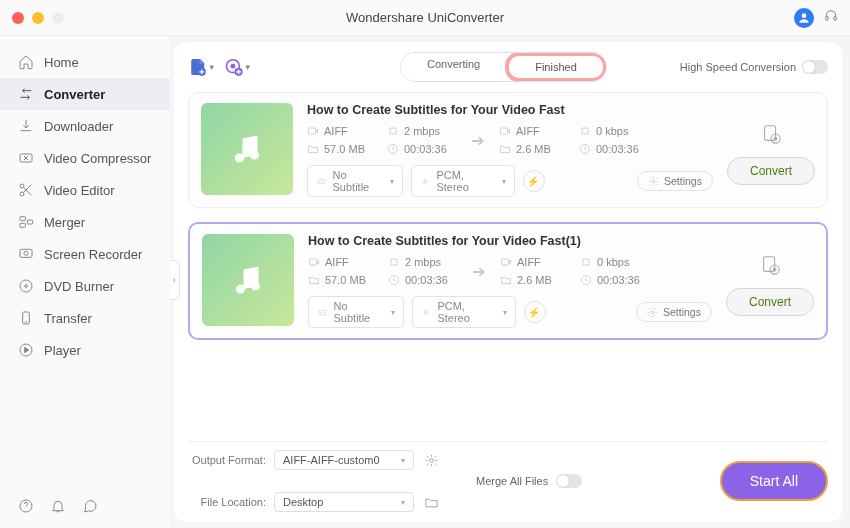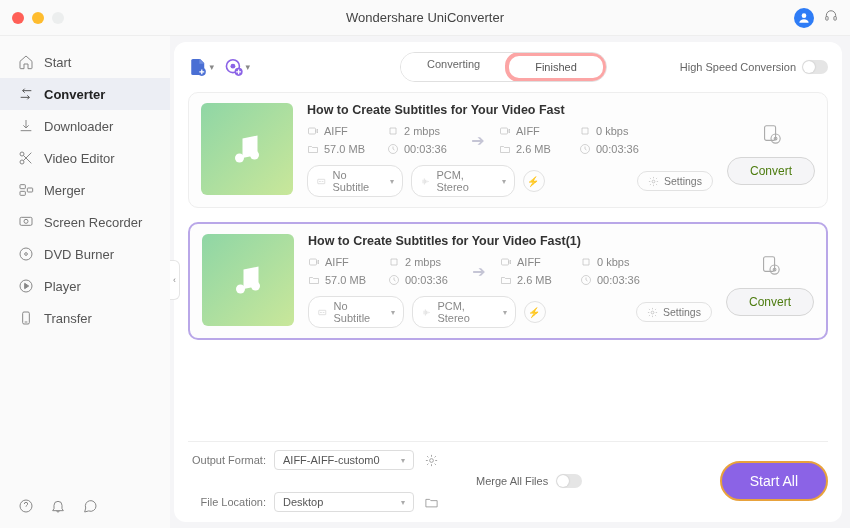--- a/index.html
+++ b/index.html
@@ -40,21 +40,21 @@
 .thumb { width: 92px; height: 92px; background: linear-gradient(135deg,#8fd6a5,#c9e79a); border-radius: 6px; display:flex; align-items:center; justify-content:center; }
 .thumb svg { width: 36px; height: 36px; fill: #fff; }
 .card-body { flex:1; display:flex; flex-direction:column; }
 .card-title { font-size: 12.5px; font-weight: 600; color: #333; margin-bottom: 8px; }
 .meta-row { display: flex; align-items: center; gap: 10px; font-size: 11px; color: #888; margin-bottom: 4px; }
 .meta-col { display:flex; flex-direction:column; gap:6px; }
 .meta-cell { display:flex; align-items:center; gap:5px; width: 70px; }
 .meta-cell svg { width:12px; height:12px; stroke:#bbb; fill:none; stroke-width:1.3;}
 .arrow-swap { width:22px; height:22px; display:flex; align-items:center; justify-content:center; color:#c5c5d5; font-size:16px;}
 .controls { display:flex; gap:8px; align-items:center; margin-top:6px;}
-.dropdown { border:1px solid #e2e2e2; border-radius:12px; padding:3px 8px; font-size:11px; color:#888; display:flex; align-items:center; gap:6px; background:#fff; }
+.dropdown { border:1px solid #e2e2e2; border-radius:5px; padding:3px 8px; font-size:11px; color:#888; display:flex; align-items:center; gap:6px; background:#fff; }
 .dropdown svg { width:11px; height:11px; stroke:#bbb; fill:none;}
 .dd-caret { font-size:8px; color:#aaa; margin-left:auto;}
 .no-sub { width:96px; }
 .audio { width:104px; }
 .round { width:22px; height:22px; border:1px solid #e2e2e2; border-radius:50%; display:flex; align-items:center; justify-content:center; font-size:10px; color:#bbb;}
 .settings-btn { border:1px solid #e2e2e2; border-radius:12px; padding:3px 10px; font-size:10.5px; color:#777; display:flex; align-items:center; gap:5px; margin-left:auto;text-align:right;}
 .settings-btn svg { width:11px; height:11px; stroke:#999; fill:none;}
 .card-right { display:flex; flex-direction:column; align-items:center; justify-content:flex-start; gap:12px; padding-top: 20px;}
 .target-icon { width:22px; height:22px;}
 .target-icon svg { width:22px; height:22px; stroke:#aaa; fill:none; stroke-width:1.2;}
@@ -96,33 +96,40 @@
     </div>
   </div>
 </div>
 
 <div class="main">
   <div class="sidebar">
     <div class="side-item">
         <svg viewBox="0 0 24 24">
           <path d="M3 11l9-8 9 8v10a1 1 0 01-1 1h-5v-7h-6v7H4a1 1 0 01-1-1z"></path>
         </svg>
-        <span>Start</span>
+        <span>Home</span>
       </div>
     <div class="side-item active">
         <svg viewBox="0 0 24 24">
           <path d="M7 7h13M7 7l3-3M7 7l3 3M17 17H4m13 0l-3 3m3-3l-3-3"></path>
         </svg>
         <span>Converter</span>
       </div>
     <div class="side-item">
         <svg viewBox="0 0 24 24">
           <path d="M12 3v12m0 0l-4-4m4 4l4-4M4 19h16"></path>
         </svg>
         <span>Downloader</span>
+      </div>
+    <div class="side-item">
+        <svg viewBox="0 0 24 24">
+          <rect x="3" y="6" width="18" height="12" rx="2"></rect>
+          <path d="M9 9l3 3-3 3M15 9l-3 3 3 3"></path>
+        </svg>
+        <span>Video Compressor</span>
       </div>
     <div class="side-item">
         <svg viewBox="0 0 24 24">
           <circle cx="6" cy="6" r="3"></circle>
           <circle cx="6" cy="18" r="3"></circle>
           <path d="M20 4L8.12 15.88M8.12 8.12L20 20"></path>
         </svg>
         <span>Video Editor</span>
       </div>
     <div class="side-item">
@@ -142,31 +149,31 @@
       </div>
     <div class="side-item">
         <svg viewBox="0 0 24 24">
           <circle cx="12" cy="12" r="9"></circle>
           <circle cx="12" cy="12" r="2"></circle>
         </svg>
         <span>DVD Burner</span>
       </div>
     <div class="side-item">
         <svg viewBox="0 0 24 24">
+          <rect x="7" y="3" width="10" height="18" rx="2"></rect>
+          <path d="M10 18h4"></path>
+        </svg>
+        <span>Transfer</span>
+      </div>
+    <div class="side-item">
+        <svg viewBox="0 0 24 24">
           <circle cx="12" cy="12" r="9"></circle>
           <path d="M10 8l6 4-6 4z" fill="#888"></path>
         </svg>
         <span>Player</span>
-      </div>
-    <div class="side-item">
-        <svg viewBox="0 0 24 24">
-          <rect x="7" y="3" width="10" height="18" rx="2"></rect>
-          <path d="M10 18h4"></path>
-        </svg>
-        <span>Transfer</span>
       </div>
     <div class="side-footer">
       <div><svg viewBox="0 0 24 24">
             <circle cx="12" cy="12" r="9"></circle>
             <path d="M9.5 9a2.5 2.5 0 115 0c0 1.5-2.5 2-2.5 4M12 17h.01"></path>
           </svg></div>
       <div><svg viewBox="0 0 24 24">
             <path d="M18 16v-5a6 6 0 10-12 0v5l-2 3h16zM10 19a2 2 0 004 0"></path>
           </svg></div>
       <div><svg viewBox="0 0 24 24">

